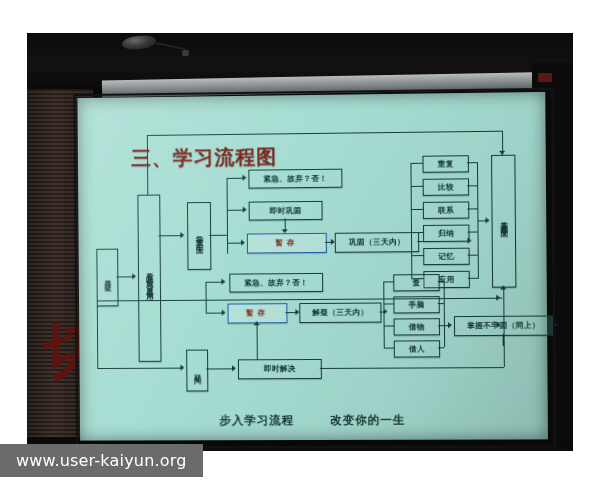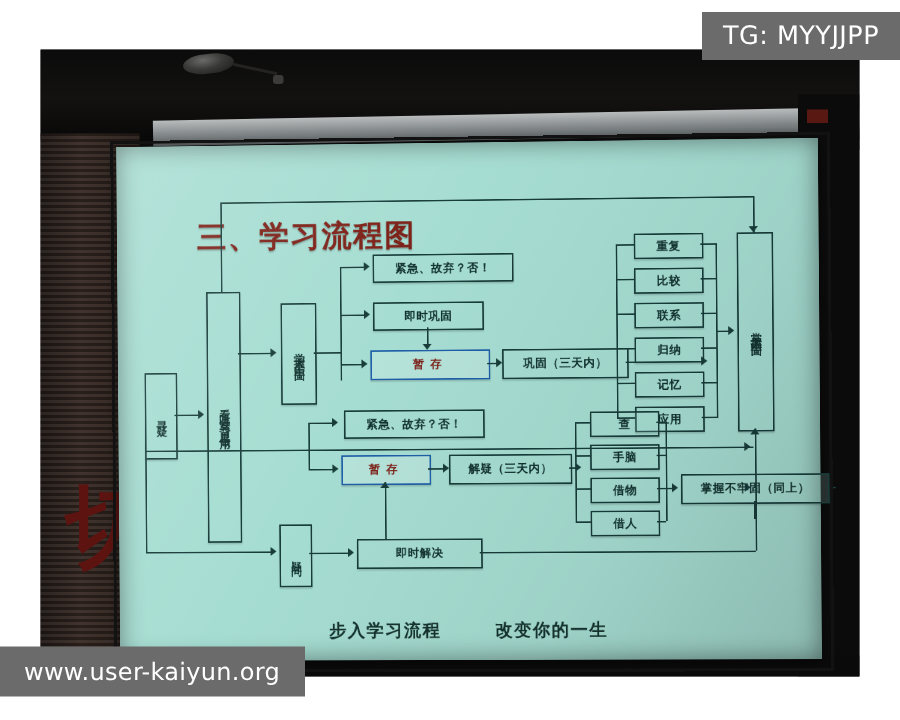--- a/index.html
+++ b/index.html
@@ -62,21 +62,21 @@
   .ln.h{height:1.1px;}
   .ln.v{width:1.1px;}
   .ar{position:absolute;width:0;height:0;}
   .ar.r{border-left:4px solid #173c3a;border-top:3px solid transparent;border-bottom:3px solid transparent;}
   .ar.d{border-top:4px solid #173c3a;border-left:3px solid transparent;border-right:3px solid transparent;}
   .ar.u{border-bottom:4px solid #173c3a;border-left:3px solid transparent;border-right:3px solid transparent;}
 
   
   .wm{position:absolute;background:#6b6b6b;color:#ffffff;font-weight:normal;}
   .wm-top{right:0;top:8px;padding:6px 14px;font-size:17px;letter-spacing:.3px;}
-  .wm-bottom{left:0;bottom:16px;padding:7px 16px;font-size:16px;letter-spacing:.2px;}
+  .wm-bottom{left:0;bottom:3px;padding:7px 16px;font-size:16px;letter-spacing:.2px;}
 </style>
 </head>
 <body>
 
 <div id="stage">
 
   <div class="photo">
     <div class="ceiling"></div>
     <div class="lamp"></div>
     <div class="lamp-stem"></div>
@@ -229,16 +229,15 @@
           <span>步入学习流程</span>
           <span class="gap"></span>
           <span>改变你的一生</span>
         </div>
       </div>
       <div class="screen-sheen"></div>
     </div>
     <div class="screen-frame"></div>
   </div>
 
-  <div class="wm wm-top">TG: MYYJJPP</div>
   <div class="wm wm-bottom">www.user-kaiyun.org</div>
 
 </div>
 
 </body></html>

